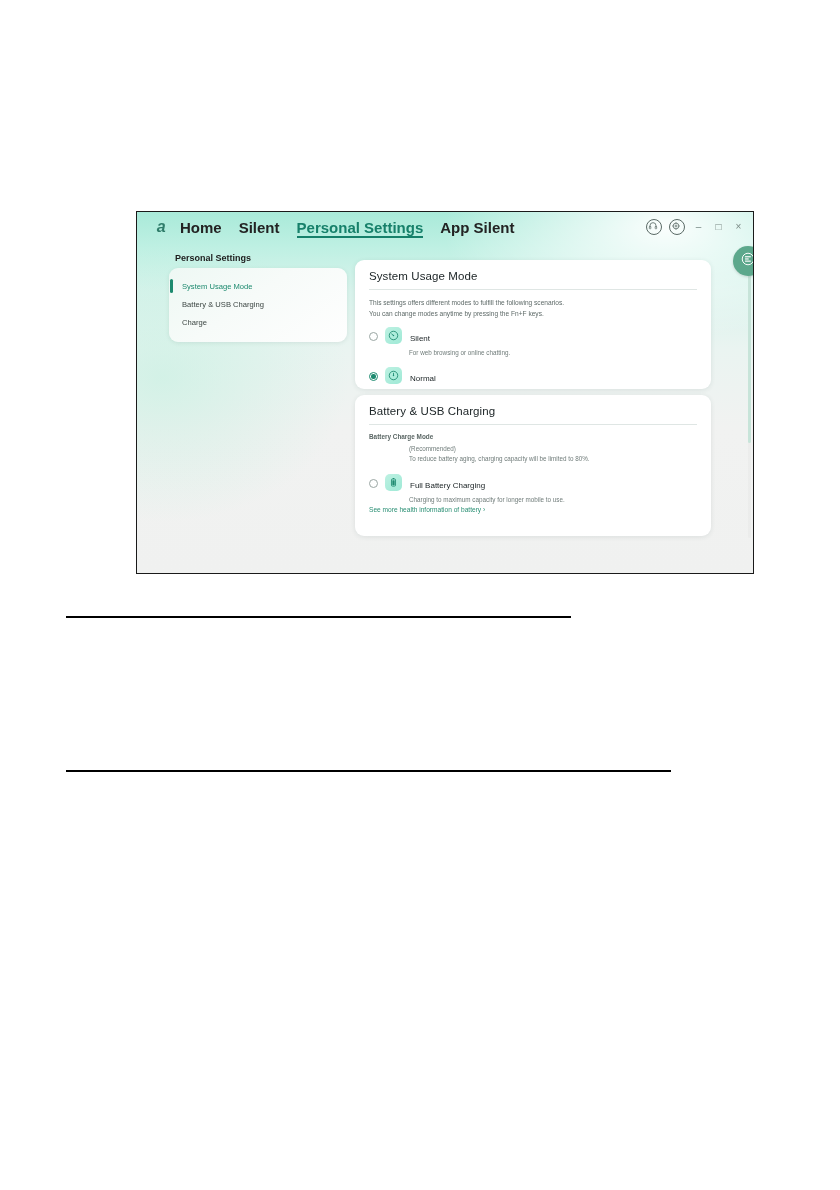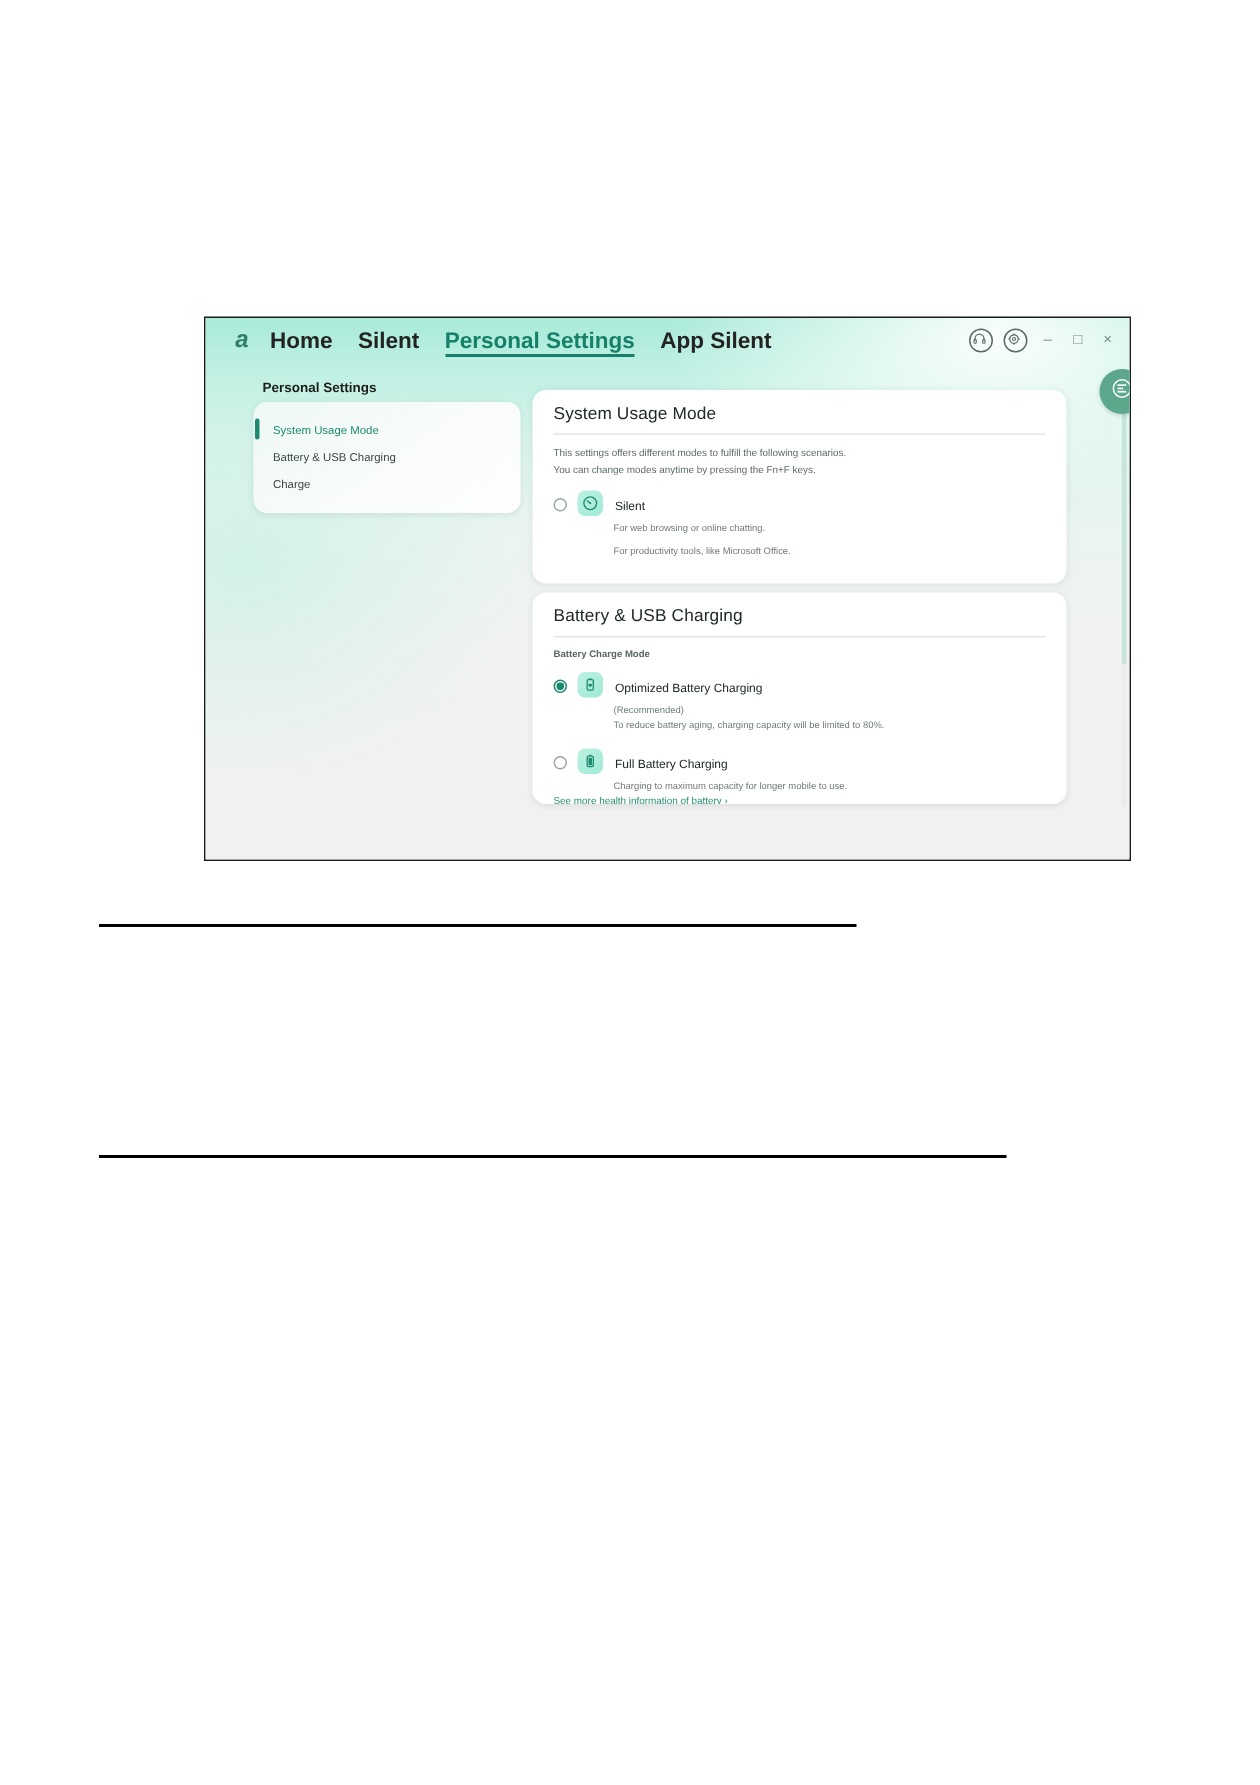--- a/index.html
+++ b/index.html
@@ -388,47 +388,47 @@
             </svg>
           </span>
           <span class="opt-body">
             <span class="opt-label">Silent</span>
           </span>
         </div>
         <div class="opt-desc opt-desc-wrap" style="margin-left:40px">For web browsing or online chatting.</div>
       </div>
 
       <div style="margin-top:8px">
+        <div class="opt">
+          <span class="radio checked"></span>
+          <span class="opt-icon">
+            <svg width="11" height="11" viewBox="0 0 14 14">
+              <circle cx="7" cy="7" r="5.4" fill="none" stroke="#1d8a6f" stroke-width="1.1"></circle>
+              <path d="M7 7 L7 4.1" stroke="#1d8a6f" stroke-width="1.1" stroke-linecap="round" fill="none"></path>
+              <circle cx="7" cy="7" r="0.9" fill="#1d8a6f"></circle>
+            </svg>
+          </span>
+          <span class="opt-body">
+            <span class="opt-label">Normal</span>
+          </span>
+        </div>
         <div class="opt-desc opt-desc-wrap" style="margin-left:40px">For productivity tools, like Microsoft Office.</div>
       </div>
 
     </div>
   </div>
 
   <div class="card" id="card-battery">
     <div class="card-title">Battery &amp; USB Charging</div>
     <div class="card-divider"></div>
     <div class="sub-label">Battery Charge Mode</div>
 
     <div class="opt-list">
 
       <div>
-        <div class="opt">
-          <span class="radio checked"></span>
-          <span class="opt-icon">
-            <svg width="11" height="11" viewBox="0 0 14 14">
-              <rect x="4.4" y="2.6" width="5.2" height="9" rx="1.2" fill="none" stroke="#1d8a6f" stroke-width="1.1"></rect>
-              <rect x="6" y="1.4" width="2" height="1.2" rx="0.4" fill="#1d8a6f"></rect>
-              <path d="M7 9.2 L5.4 7.5 a1 1 0 0 1 1.6 -1.1 a1 1 0 0 1 1.6 1.1 Z" fill="#1d8a6f"></path>
-            </svg>
-          </span>
-          <span class="opt-body">
-            <span class="opt-label">Optimized Battery Charging</span>
-          </span>
-        </div>
         <div class="opt-desc opt-desc-wrap" style="margin-left:40px">
           <div>(Recommended)</div>
           <div>To reduce battery aging, charging capacity will be limited to 80%.</div>
         </div>
       </div>
 
       <div style="margin-top:9px">
         <div class="opt">
           <span class="radio"></span>
           <span class="opt-icon">

